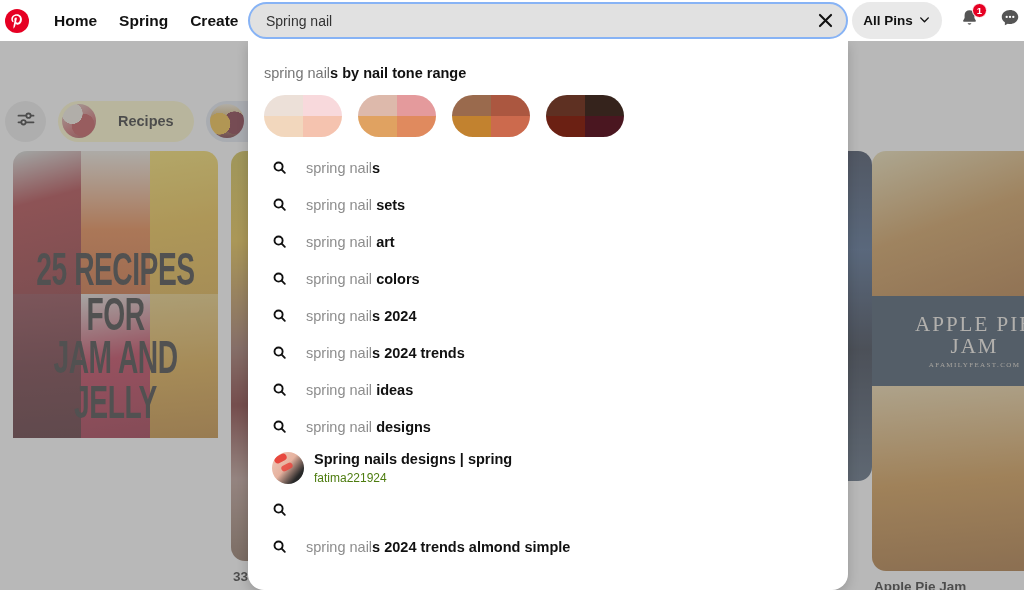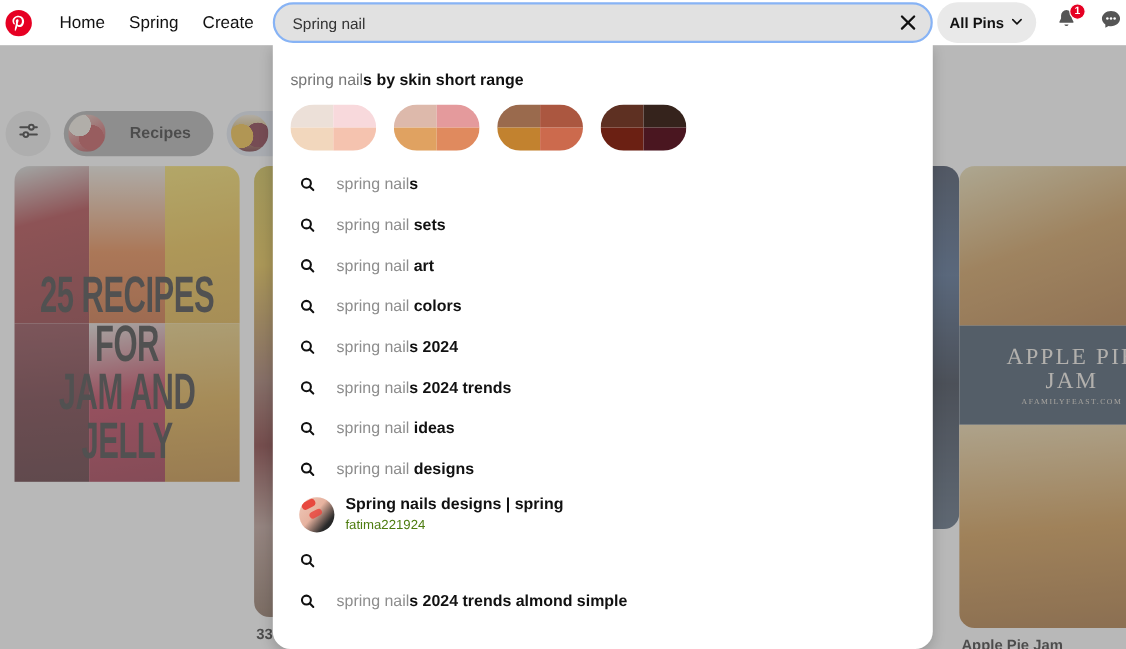--- a/index.html
+++ b/index.html
@@ -15,21 +15,21 @@
     position:absolute; top:0; left:0; width:1024px; height:41px;
     background:#fff; display:flex; align-items:center; z-index:40;
   }
   .pin-logo {
     width:24px; height:24px; border-radius:50%; background:#e60023;
     margin-left:5px; margin-right:14px;
     display:flex; align-items:center; justify-content:center; flex:0 0 auto;
   }
   .pin-logo svg { display:block; }
   .nav-link {
-    font-size:15.5px; font-weight:normal; color:#111;
+    font-size:15.5px; font-weight:bold; color:#111;
     padding:0 11px; white-space:nowrap; line-height:41px; cursor:pointer;
   }
   .search-wrap {
     position:absolute; left:248px; top:2px; width:600px; height:37px;
   }
   .search-box {
     position:absolute; inset:0;
     background:#e1e1e1; border-radius:19px;
     border:2px solid #87b3f5;
     display:flex; align-items:center;
@@ -74,21 +74,21 @@
     display:flex; align-items:center; justify-content:center; cursor:pointer; flex:0 0 auto;
   }
   .cat-pill {
     height:41px; border-radius:21px; display:flex; align-items:center;
     padding:0 20px 0 4px; gap:12px; cursor:pointer; flex:0 0 auto;
   }
   .cat-pill .thumb {
     width:34px; height:34px; border-radius:50%; flex:0 0 auto; overflow:hidden;
   }
   .cat-pill .lbl { font-size:14.5px; font-weight:bold; color:#111; white-space:nowrap; }
-  .pill-recipes { background:#a3a3a3;gap:22px; }
+  .pill-recipes { background:#fef9c3;gap:22px; }
   .pill-jellies { background:#dde5f0; }
   .thumb-recipes {
     background:
       radial-gradient(circle at 30% 28%, #efe9dd 0 30%, transparent 31%),
       radial-gradient(circle at 62% 62%, #b8373b 0 38%, transparent 39%),
       linear-gradient(150deg,#d9cfc0 0%,#c7565a 60%,#8e2d30 100%);
   }
   .thumb-jellies {
     background:
       radial-gradient(circle at 28% 58%, #f0b323 0 34%, transparent 35%),
@@ -283,21 +283,21 @@
 
     </div>
   </div>
 </div>
 
 <div class="scrim"></div>
 
 <div class="dropdown">
 
   <div class="dd-head">
-    <span>spring nail</span><b>s by skin short range</b>
+    <span>spring nail</span><b>s by nail tone range</b>
   </div>
 
   <div class="tones">
     <div class="tone">
       <i style="background: rgb(236, 224, 216);"></i>
         <i style="background: rgb(248, 217, 220);"></i>
       <i style="background: rgb(242, 215, 189);"></i>
         <i style="background: rgb(245, 195, 175);"></i>
     </div>
     <div class="tone">

